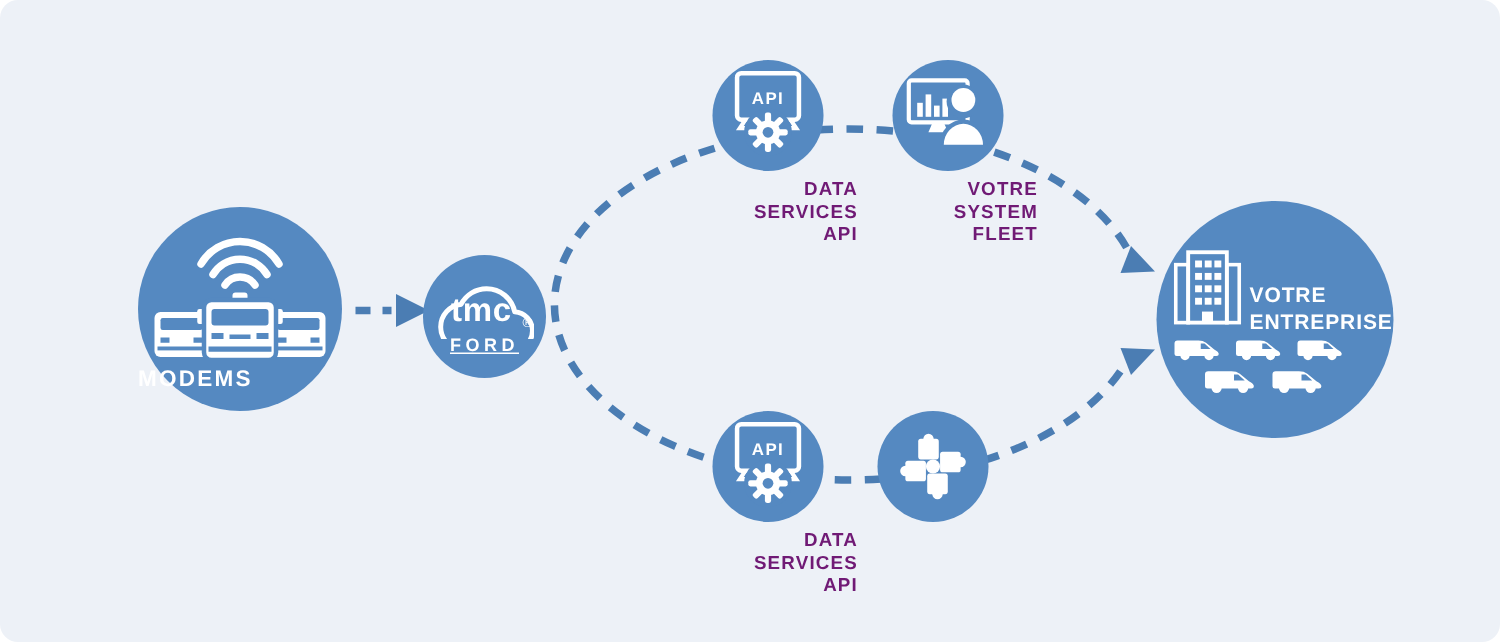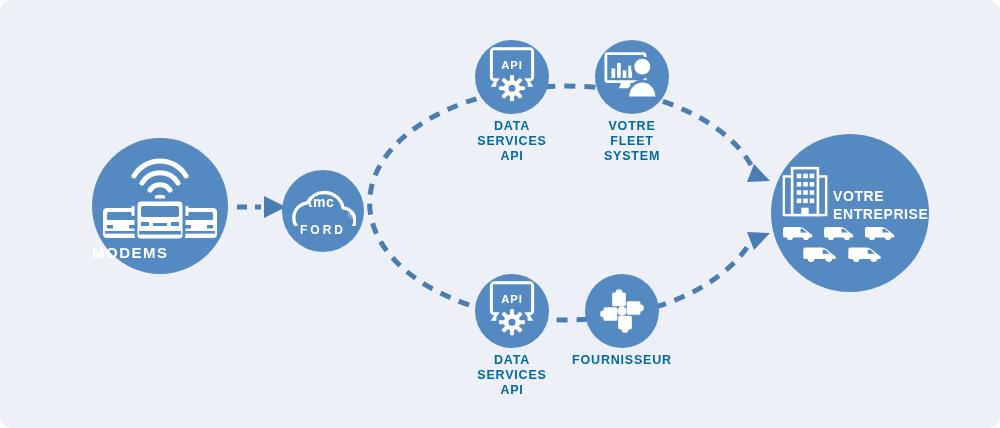--- a/index.html
+++ b/index.html
@@ -9,32 +9,32 @@
     font-family:"Liberation Sans", sans-serif;
   }
   .connectors{position:absolute;left:0;top:0;width:1000px;height:428px;}
   .node{position:absolute;background:#5589c1;border-radius:50%;}
   .node svg{position:absolute;}
   .node-label{
     position:absolute;left:0;right:0;color:#ffffff;
     font-weight:700;font-size:15px;letter-spacing:1.5px;
   }
   .sub-label{
-    position:absolute;text-align:center;color:#0369a1;
+    position:absolute;text-align:right;color:#701a75;
     font-weight:700;font-size:12.5px;line-height:15px;letter-spacing:.8px;
   }
   .sub-label span{display:block;}
   .tmc-brand{
     position:absolute;left:0;right:4px;top:24px;text-align:center;color:#fff;
-    font-weight:700;font-size:14px;letter-spacing:.5px;
+    font-weight:700;font-size:22px;letter-spacing:.5px;
   }
   .tmc-reg{position:absolute;right:9px;top:40px;color:#fff;font-size:9px;}
   .ford-label{
     position:absolute;left:0;right:0;top:53px;text-align:center;color:#fff;
-    font-weight:700;font-size:12px;letter-spacing:3px;
+    font-weight:700;font-size:12px;letter-spacing:3px;text-decoration:underline;
   }
   .ent-line{position:absolute;left:62px;color:#fff;font-weight:700;font-size:14px;letter-spacing:.6px;}
   .ent-line.l1{top:54px;}
   .ent-line.l2{top:72px;}
 </style>
 </head>
 <body>
 
 <div class="canvas">
 
@@ -135,22 +135,22 @@
       <g>
         <circle cx="43" cy="21" r="12" fill="#5589c1"></circle>
         <path d="M26,52 a17,18 0 0 1 34,0 z" fill="#5589c1"></path>
         <circle cx="43" cy="20" r="8.5" fill="#fff"></circle>
         <path d="M29,52 a14,15 0 0 1 28,0 z" fill="#fff"></path>
       </g>
     </svg>
   </div>
   <div class="sub-label" style="left:572px;top:119px;width:120px;">
     <span>VOTRE</span>
+    <span>SYSTEM</span>
     <span>FLEET</span>
-    <span>SYSTEM</span>
   </div>
 
   <div class="node" style="left:475px;top:274px;width:74px;height:74px;">
     <svg style="left:7px;top:5px;" width="60" height="62" viewBox="0 0 64 66">
       <rect x="10" y="4" width="44" height="33" rx="3" fill="none" stroke="#fff" stroke-width="3.2"></rect>
       <path d="M16,37 L12,43 L24,43" fill="none" stroke="#fff" stroke-width="3"></path>
       <path d="M48,37 L52,43 L40,43" fill="none" stroke="#fff" stroke-width="3"></path>
       <text x="32" y="26" text-anchor="middle" fill="#fff" font-size="12" font-weight="bold" letter-spacing="1">API</text>
       <circle cx="32" cy="46" r="17" fill="#5589c1"></circle>
       <g fill="#fff">
@@ -178,21 +178,20 @@
         <circle cx="49.5" cy="24.5" r="4"></circle>
         <rect x="23.5" y="33.5" width="16" height="16" rx="2"></rect>
         <circle cx="31.5" cy="49.5" r="4"></circle>
         <rect x="6.5" y="23.5" width="16" height="16" rx="2"></rect>
         <circle cx="6.5" cy="31.5" r="4"></circle>
         <circle cx="28" cy="28" r="5.5"></circle>
       </g>
     </svg>
   </div>
   <div class="sub-label" style="left:537px;top:353px;width:170px;">
-    <span>FOURNISSEUR</span>
   </div>
 
   <div class="node" style="left:771px;top:134px;width:158px;height:158px;">
     <svg style="left:11px;top:30px;" width="46" height="58" viewBox="0 0 50 58">
       <rect x="2" y="11" width="9" height="42" fill="none" stroke="#fff" stroke-width="2.6"></rect>
       <rect x="39" y="11" width="9" height="42" fill="none" stroke="#fff" stroke-width="2.6"></rect>
       <rect x="11" y="2" width="28" height="51" fill="#5589c1" stroke="#fff" stroke-width="2.8"></rect>
       <g fill="#fff">
         <rect x="16" y="8" width="5" height="5"></rect>
           <rect x="23" y="8" width="5" height="5"></rect>

